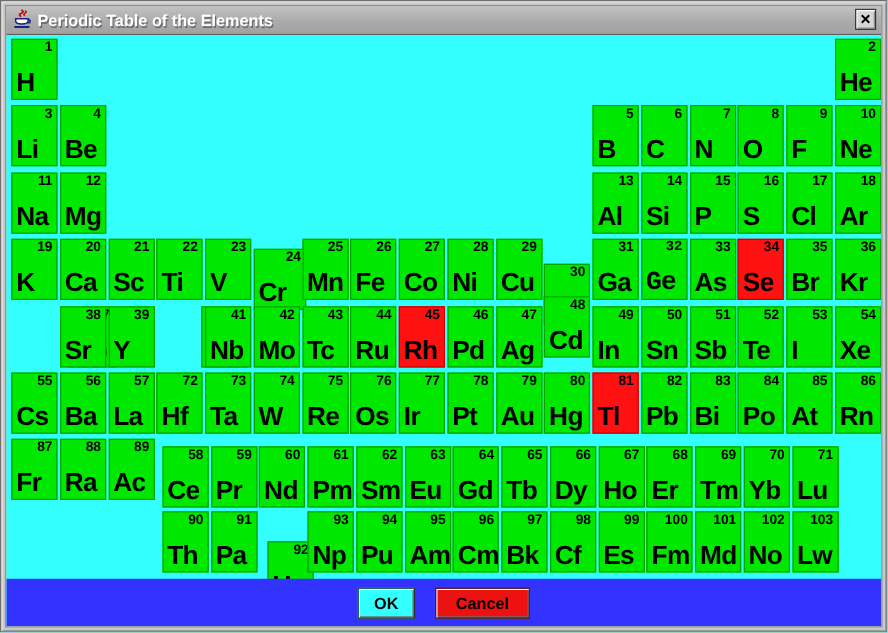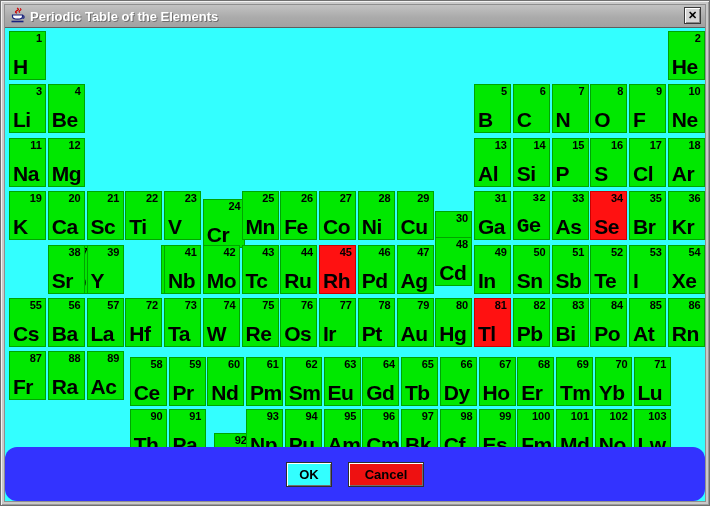--- a/index.html
+++ b/index.html
@@ -63,23 +63,23 @@
     font-weight:bold; font-size:11px; line-height:11px; color:#000;
   }
   .cell .sym {
     position:absolute; bottom:1px; left:3px;
     font-weight:bold; font-size:21px; line-height:22px; color:#000;
     letter-spacing:-0.5px;
   }
 
   
   .footer {
-    position:absolute; left:0; right:0; bottom:0; height:54px;
+    position:absolute; left:0; right:0; bottom:0; height:38px;
     background:var(--blue,#3333ff);
-    display:flex; align-items:center; justify-content:center; gap:16px;border-radius:12px;
+    display:flex; align-items:center; justify-content:center; gap:16px;
   }
   .dlg-btn {
     height:25px; box-sizing:border-box;
     border:1px solid #2d2d2d;
     box-shadow: inset 1px 1px 0 #ffffff, inset -1px -1px 0 #6f6f6f;
     font-family:"Liberation Sans",sans-serif;
     font-weight:bold; font-size:13px; color:#000;
     display:flex; align-items:center; justify-content:center;
     padding:0; cursor:default;
   }

